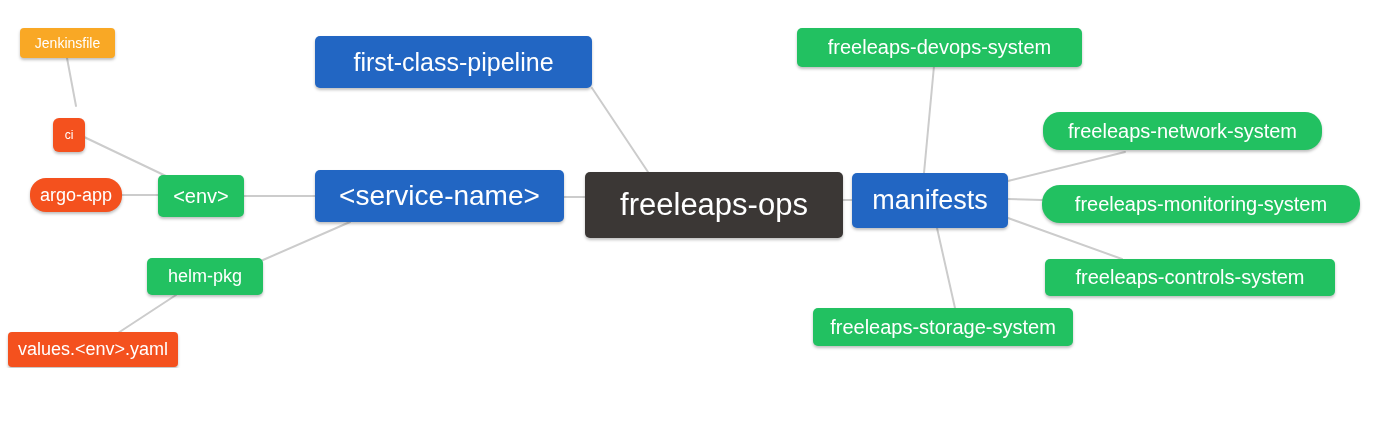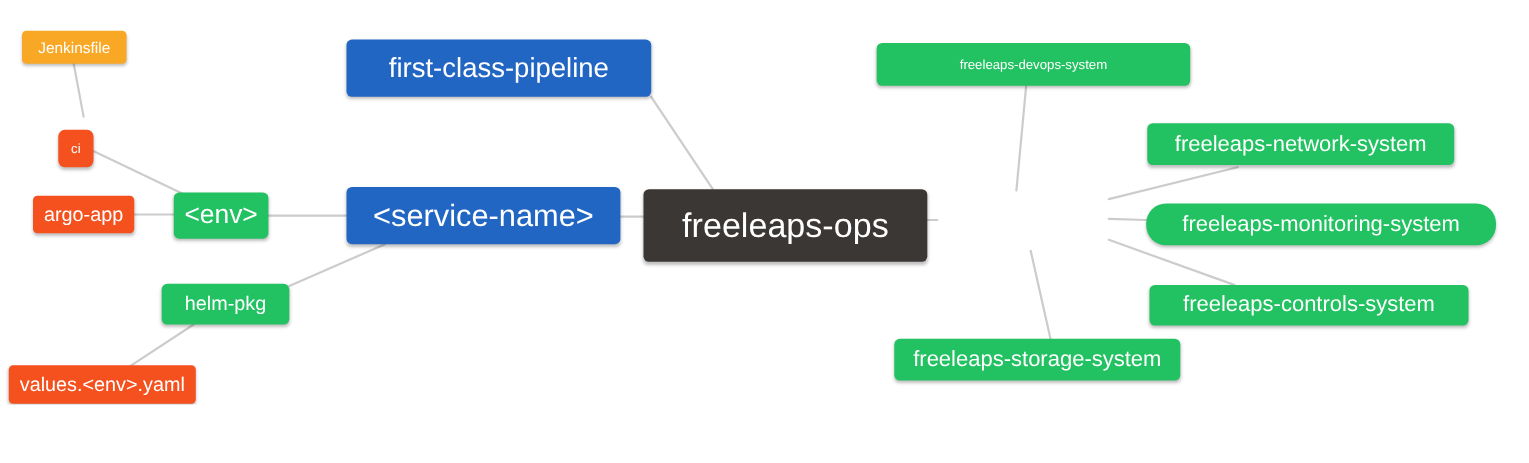--- a/index.html
+++ b/index.html
@@ -42,30 +42,30 @@
     user-select: none;
   }
   .c-blue   { background: var(--blue,   #2266c3); }
   .c-green  { background: var(--green,  #22c161); }
   .c-red    { background: var(--red,    #f4511e); }
   .c-orange { background: var(--orange, #f9a825); }
   .c-dark   { background: var(--dark,   #3b3735); }
 
   #n-jenkinsfile { left: 20px;  top: 28px;  width: 95px;  height: 30px; font-size: 14px; border-radius: 4px; }
   #n-ci          { left: 53px;  top: 118px; width: 32px;  height: 34px; font-size: 12px; border-radius: 6px; }
-  #n-argo-app    { left: 30px;  top: 178px; width: 92px;  height: 34px; font-size: 18px; border-radius: 4px; }
-  #n-env         { left: 158px; top: 175px; width: 86px;  height: 42px; font-size: 24px; }
+  #n-argo-app    { left: 30px;  top: 178px; width: 92px;  height: 34px; font-size: 18px; border-radius: 16px; }
+  #n-env         { left: 158px; top: 175px; width: 86px;  height: 42px; font-size: 20px; }
   #n-helm-pkg    { left: 147px; top: 258px; width: 116px; height: 37px; font-size: 18px; }
   #n-values      { left: 8px;   top: 332px; width: 170px; height: 35px; font-size: 18px; border-radius: 4px; }
   #n-fcp         { left: 315px; top: 36px;  width: 277px; height: 52px; font-size: 25px; }
   #n-service     { left: 315px; top: 170px; width: 249px; height: 52px; font-size: 28px; }
   #n-ops         { left: 585px; top: 172px; width: 258px; height: 66px; font-size: 31px; }
   #n-manifests   { left: 852px; top: 173px; width: 156px; height: 55px; font-size: 27px; }
-  #n-devops      { left: 797px; top: 28px;  width: 285px; height: 39px; font-size: 12px; margin-top: 11px; }
-  #n-network     { left: 1043px; top: 112px; width: 279px; height: 38px; font-size: 20px; }
+  #n-devops      { left: 797px; top: 28px;  width: 285px; height: 39px; font-size: 20px; }
+  #n-network     { left: 1043px; top: 112px; width: 279px; height: 38px; font-size: 20px; border-radius: 17px; }
   #n-monitoring  { left: 1042px; top: 185px; width: 318px; height: 38px; font-size: 20px; border-radius: 18px; }
   #n-controls    { left: 1045px; top: 259px; width: 290px; height: 37px; font-size: 20px; }
   #n-storage     { left: 813px;  top: 308px; width: 260px; height: 38px; font-size: 20px; }
 </style>
 </head>
 <body>
 
 <div class="canvas">
 
   <svg class="edge-layer" viewBox="0 0 1390 421" xmlns="http://www.w3.org/2000/svg">
@@ -87,19 +87,20 @@
 
   <div class="node c-orange" id="n-jenkinsfile">Jenkinsfile</div>
   <div class="node c-red" id="n-ci">ci</div>
   <div class="node c-red" id="n-argo-app">argo-app</div>
   <div class="node c-green" id="n-env">&lt;env&gt;</div>
   <div class="node c-green" id="n-helm-pkg">helm-pkg</div>
   <div class="node c-blue" id="n-fcp">first-class-pipeline</div>
   <div class="node c-red" id="n-values">values.&lt;env&gt;.yaml</div>
   <div class="node c-dark" id="n-ops">freeleaps-ops</div>
   <div class="node c-blue" id="n-service">&lt;service-name&gt;</div>
+  <div class="node c-blue" id="n-manifests">manifests</div>
   <div class="node c-green" id="n-devops">freeleaps-devops-system</div>
   <div class="node c-green" id="n-network">freeleaps-network-system</div>
   <div class="node c-green" id="n-monitoring">freeleaps-monitoring-system</div>
   <div class="node c-green" id="n-controls">freeleaps-controls-system</div>
   <div class="node c-green" id="n-storage">freeleaps-storage-system</div>
 
 </div>
 
 </body></html>

